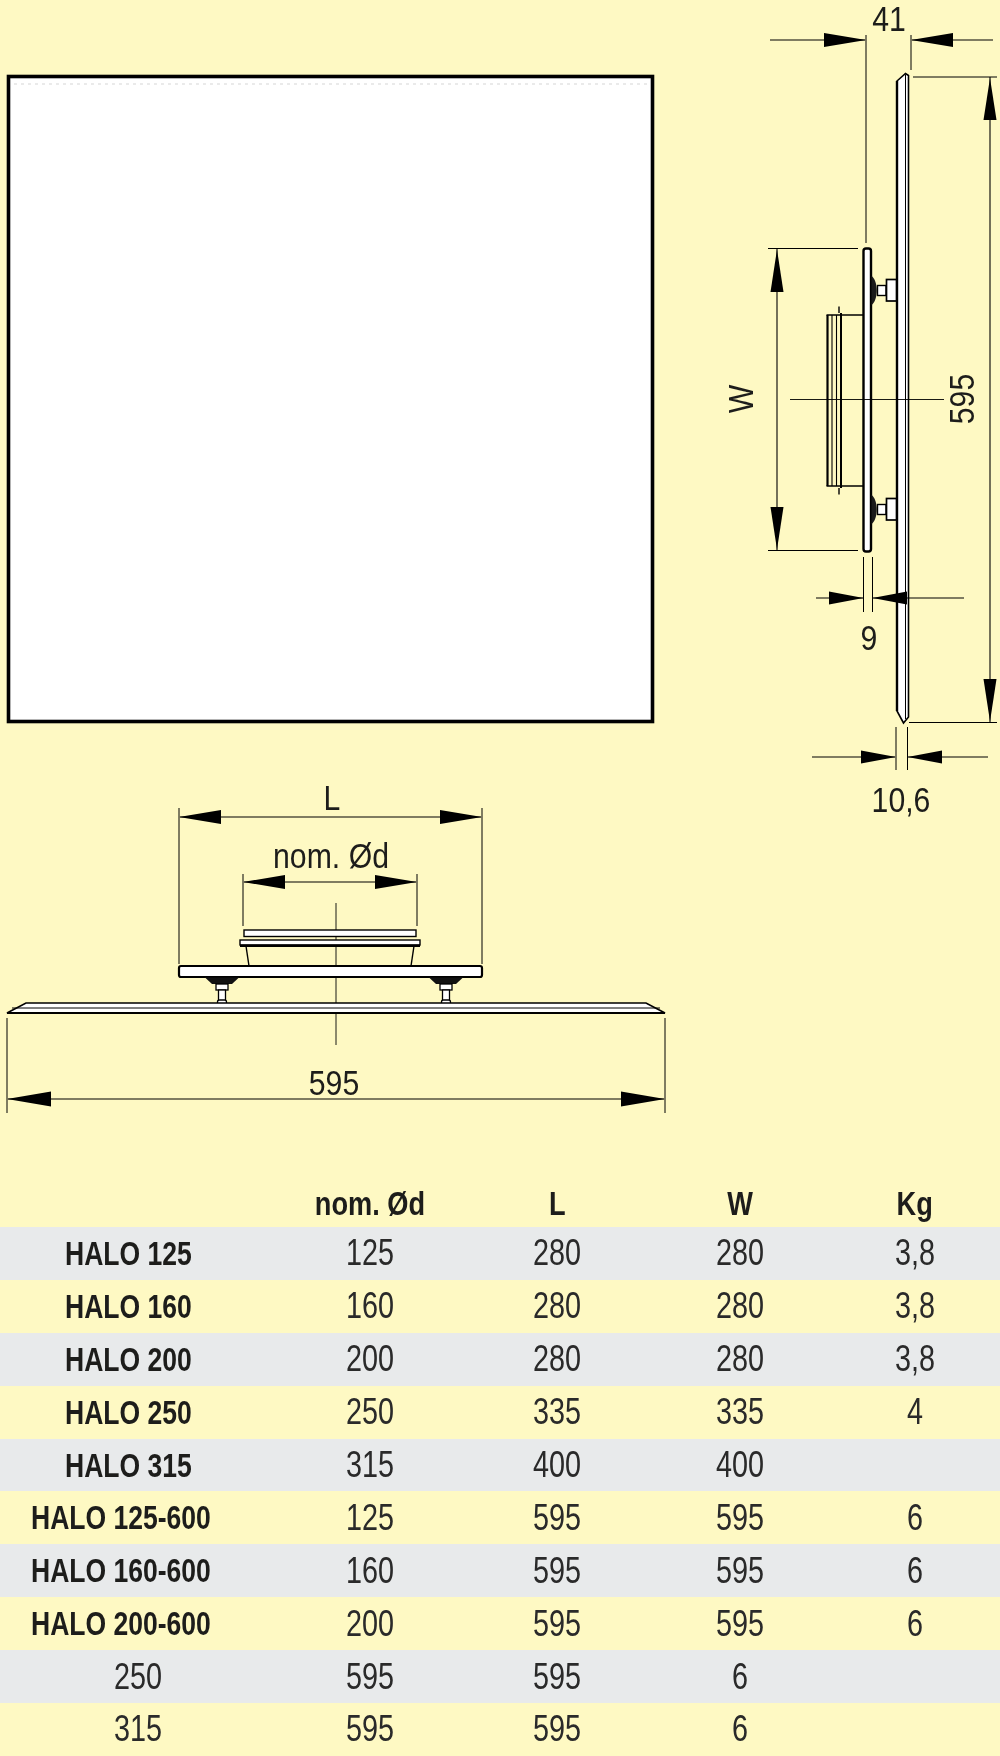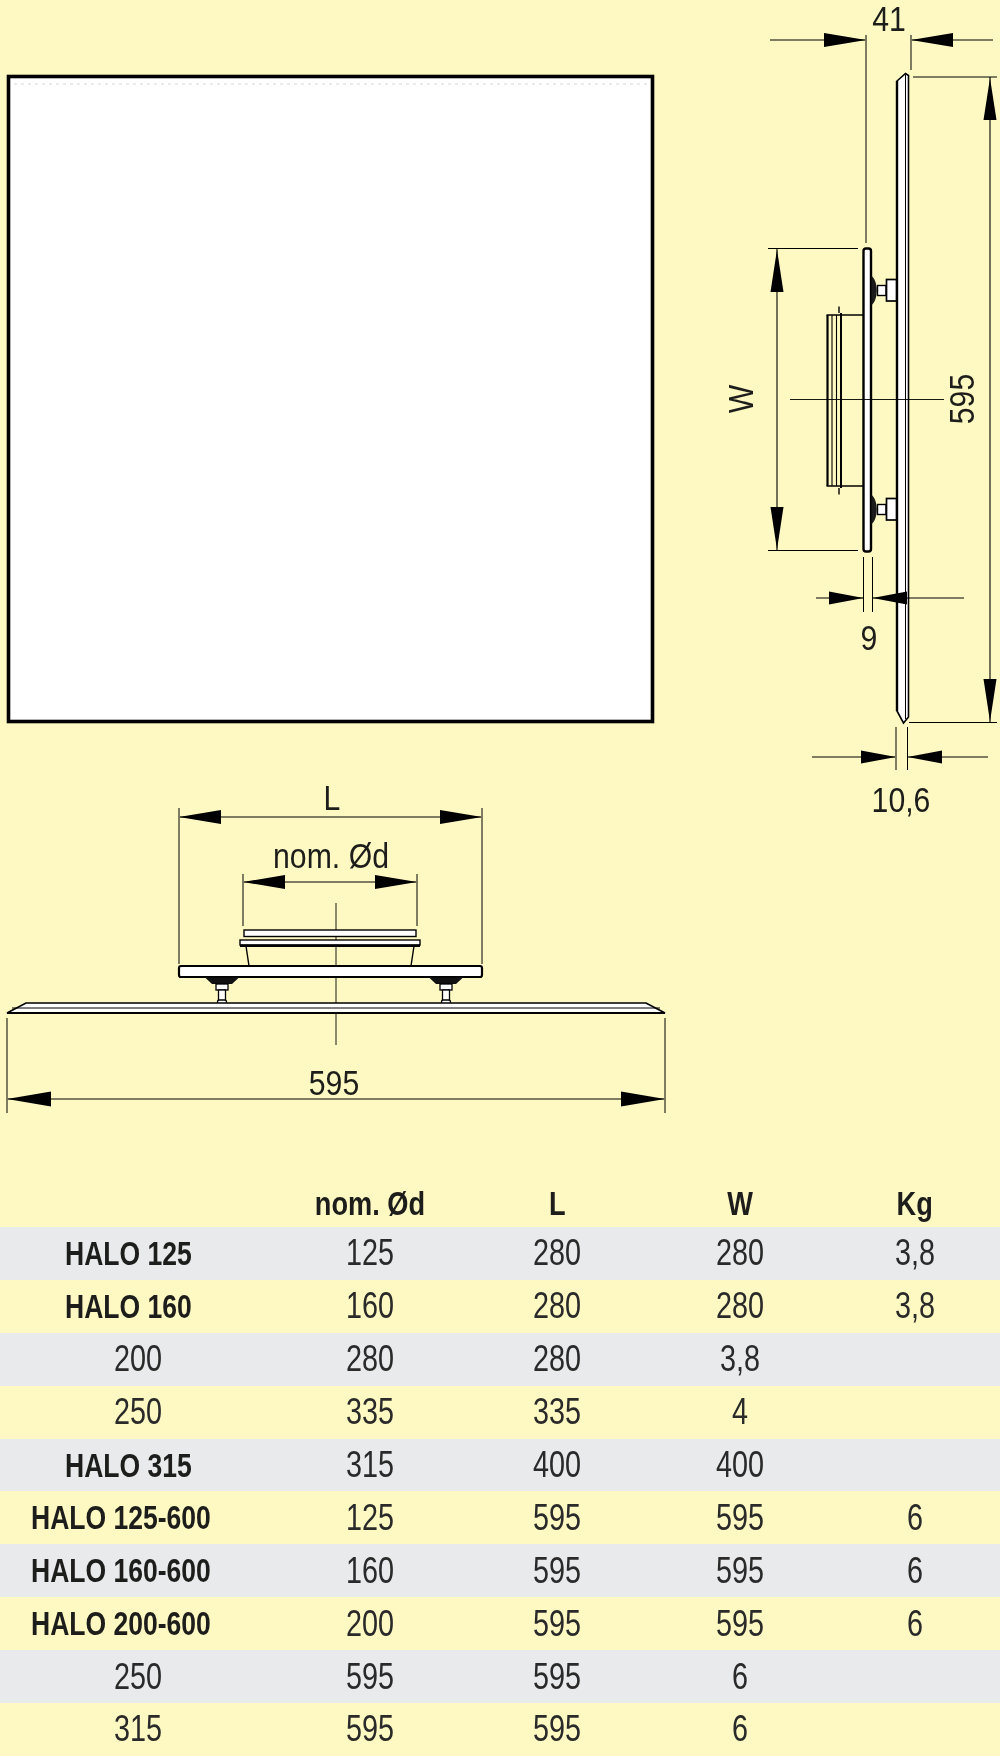--- a/index.html
+++ b/index.html
@@ -229,35 +229,41 @@
         </div>
       <div class="cell num">
           <span class="cond">280</span>
         </div>
       <div class="cell num">
           <span class="cond">3,8</span>
         </div>
     </div>
 
     <div class="trow stripe">
+      <div class="cell name">
+          <span class="cond">HALO 200</span>
+        </div>
       <div class="cell num">
           <span class="cond">200</span>
         </div>
       <div class="cell num">
           <span class="cond">280</span>
         </div>
       <div class="cell num">
           <span class="cond">280</span>
         </div>
       <div class="cell num">
           <span class="cond">3,8</span>
         </div>
     </div>
 
     <div class="trow">
+      <div class="cell name">
+          <span class="cond">HALO 250</span>
+        </div>
       <div class="cell num">
           <span class="cond">250</span>
         </div>
       <div class="cell num">
           <span class="cond">335</span>
         </div>
       <div class="cell num">
           <span class="cond">335</span>
         </div>
       <div class="cell num">

